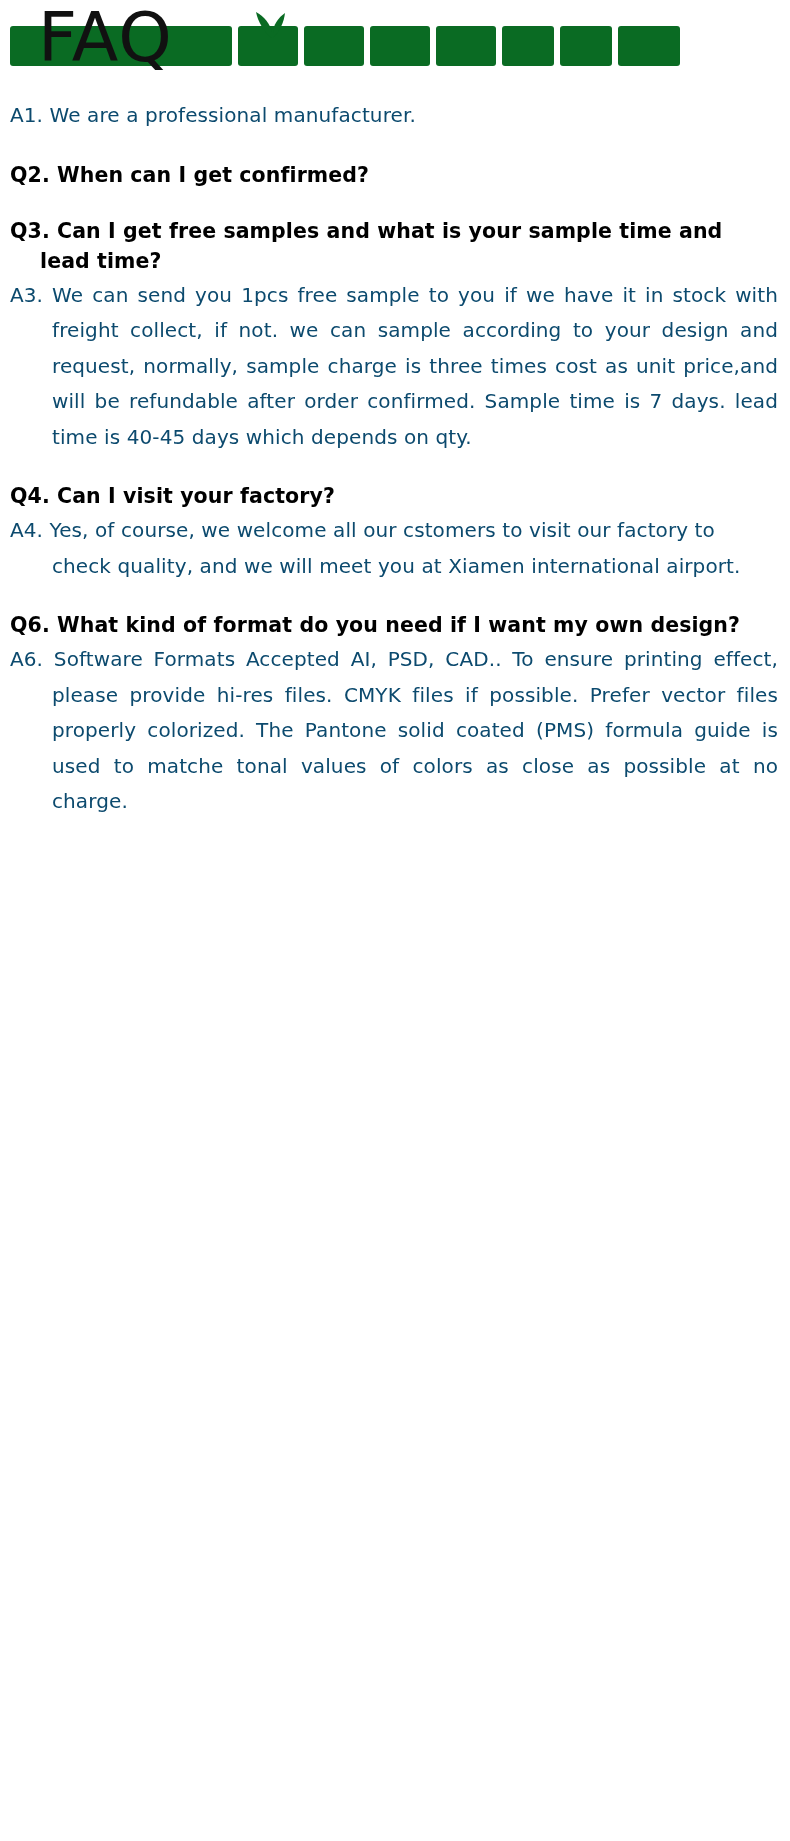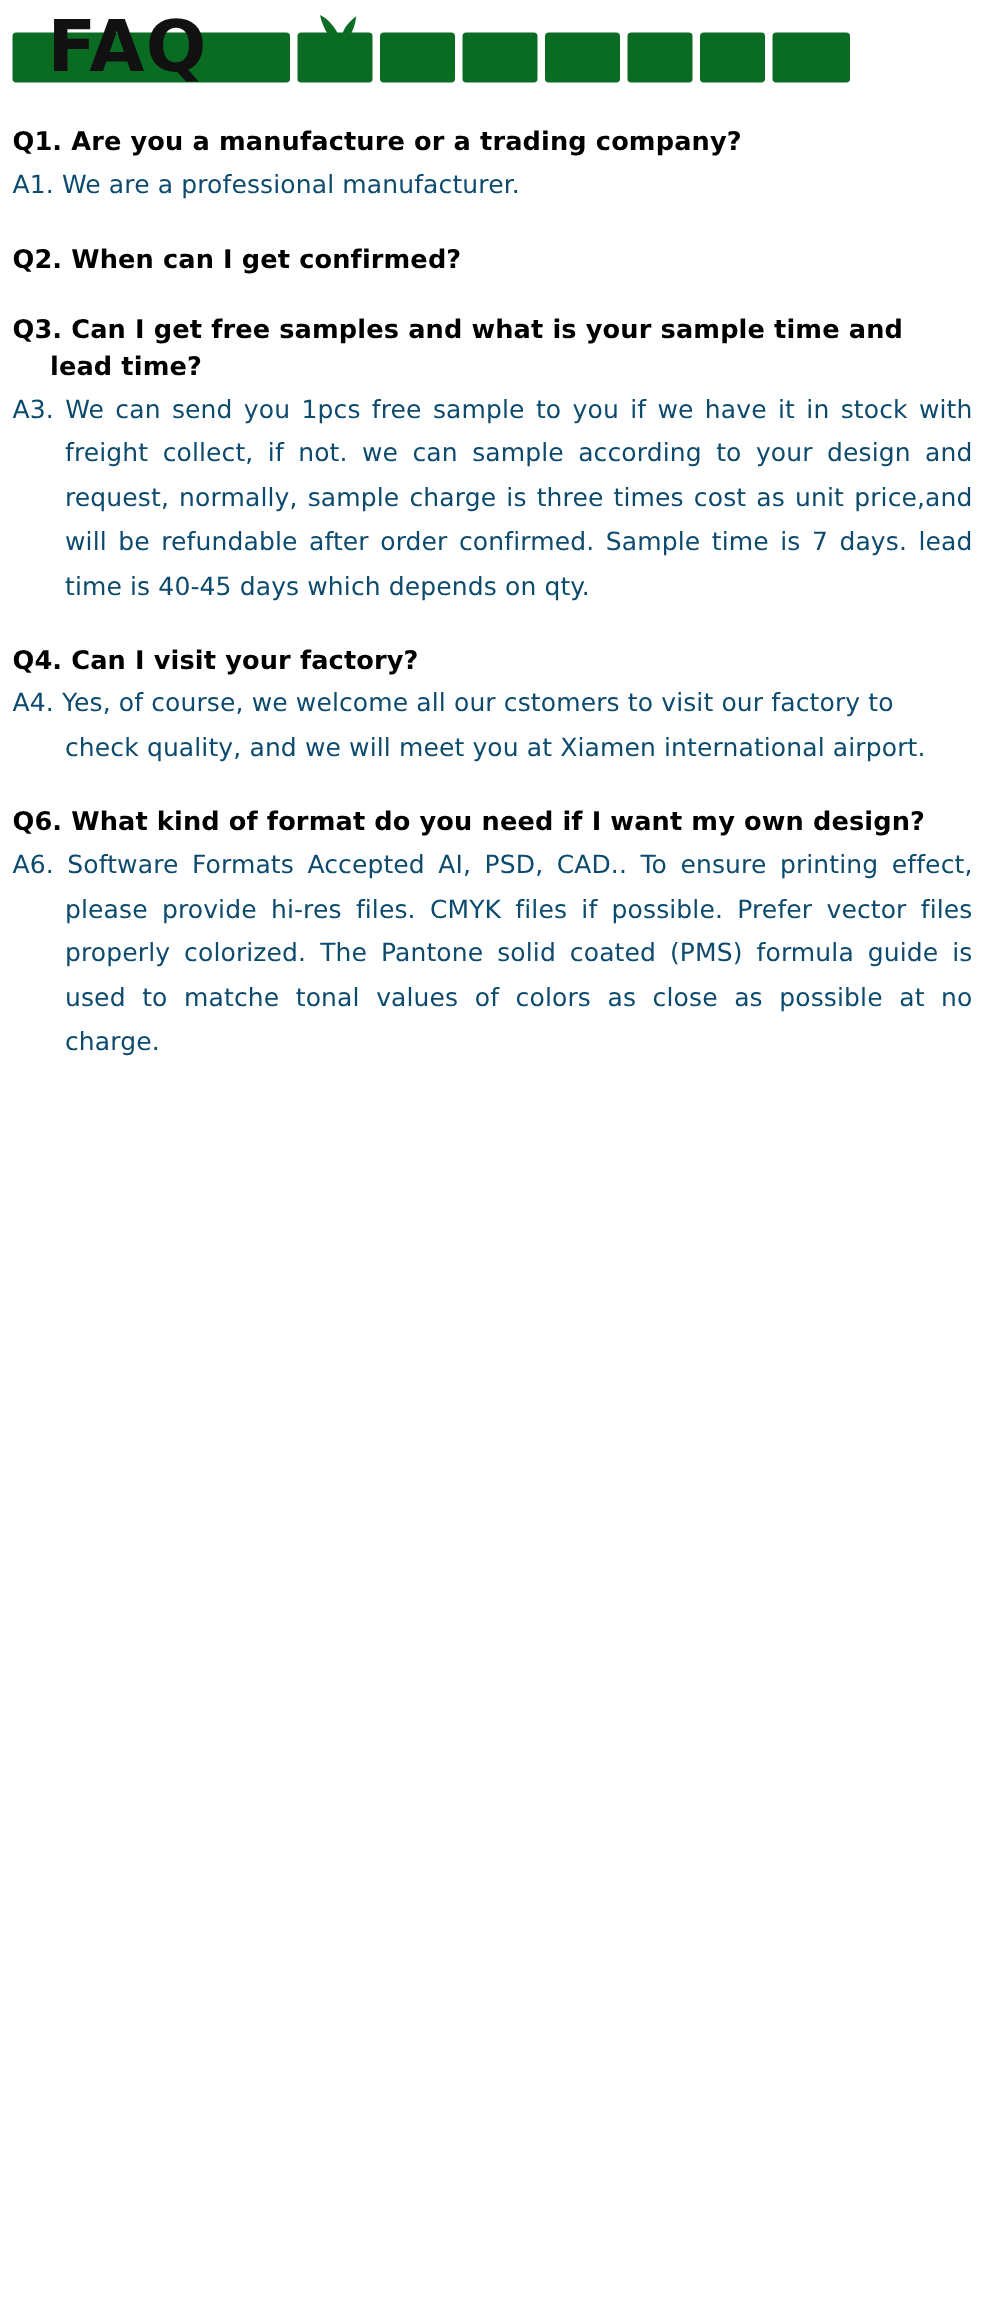--- a/index.html
+++ b/index.html
@@ -39,22 +39,22 @@
     top: 0;
     height: 40px;
     background: #0a6b23;
     border-radius: 3px;
   }
   .faq-title {
     position: absolute;
     left: 38px;
     top: 0px;
     font-family: "DejaVu Sans", sans-serif;
-    font-weight: bold;
-    font-size: 57px;
+    font-weight: normal;
+    font-size: 68px;
     letter-spacing: 1px;
     color: #111111;
     line-height: 60px;
   }
 
   
   .content {
     padding: 18px 12px 0 10px;
   }
   .qa {
@@ -108,23 +108,20 @@
         <path d="M30 28 C22 22 16 12 14 2 C22 6 28 14 30 22 Z" fill="#0a6b23"></path>
         <path d="M31 28 C38 21 42 12 43 3 C36 8 31 15 31 23 Z" fill="#0a6b23"></path>
       </svg>
     </div>
     <div class="faq-title">FAQ</div>
   </div>
 
   <div class="content">
 
     <div class="qa">
-      <div class="q">
-          <span class="qwrap">Q1. Are you a manufacture or a trading company?</span>
-        </div>
       <div class="a">
           <span class="awrap">A1. We are a professional manufacturer.</span>
         </div>
     </div>
 
     <div class="qa">
       <div class="q">
           <span class="qwrap">Q2. When can I get confirmed?</span>
         </div>
     </div>

